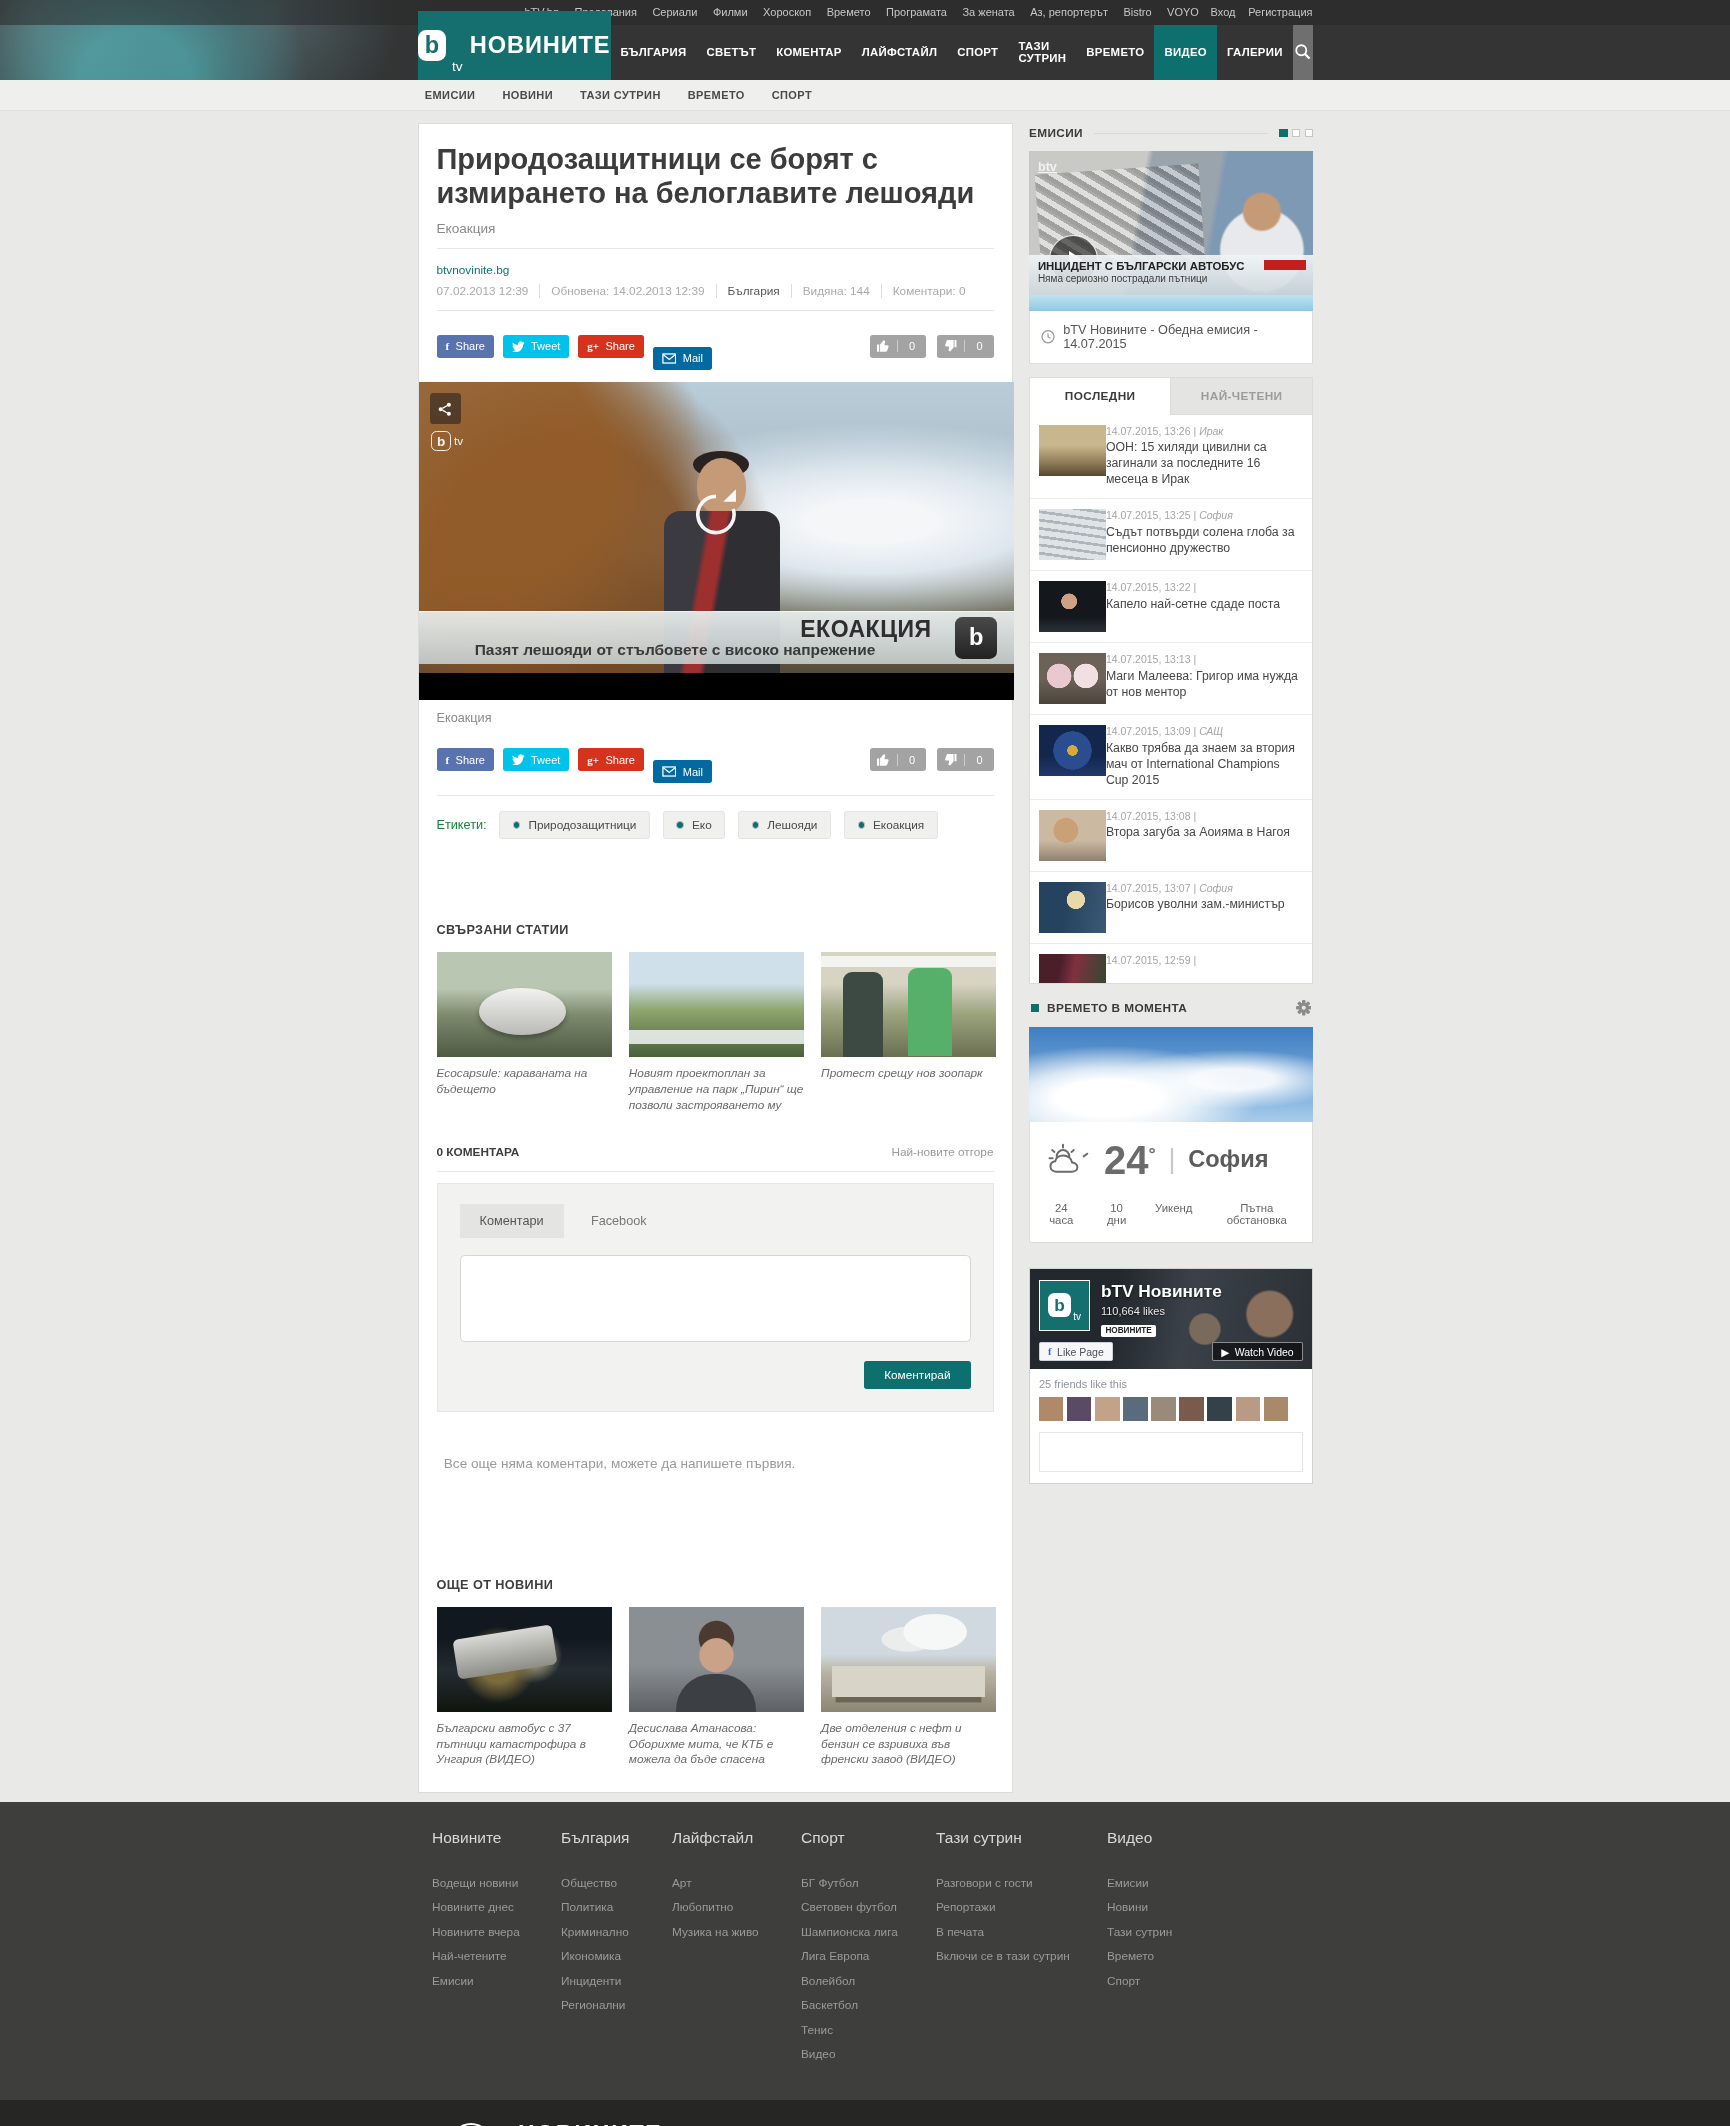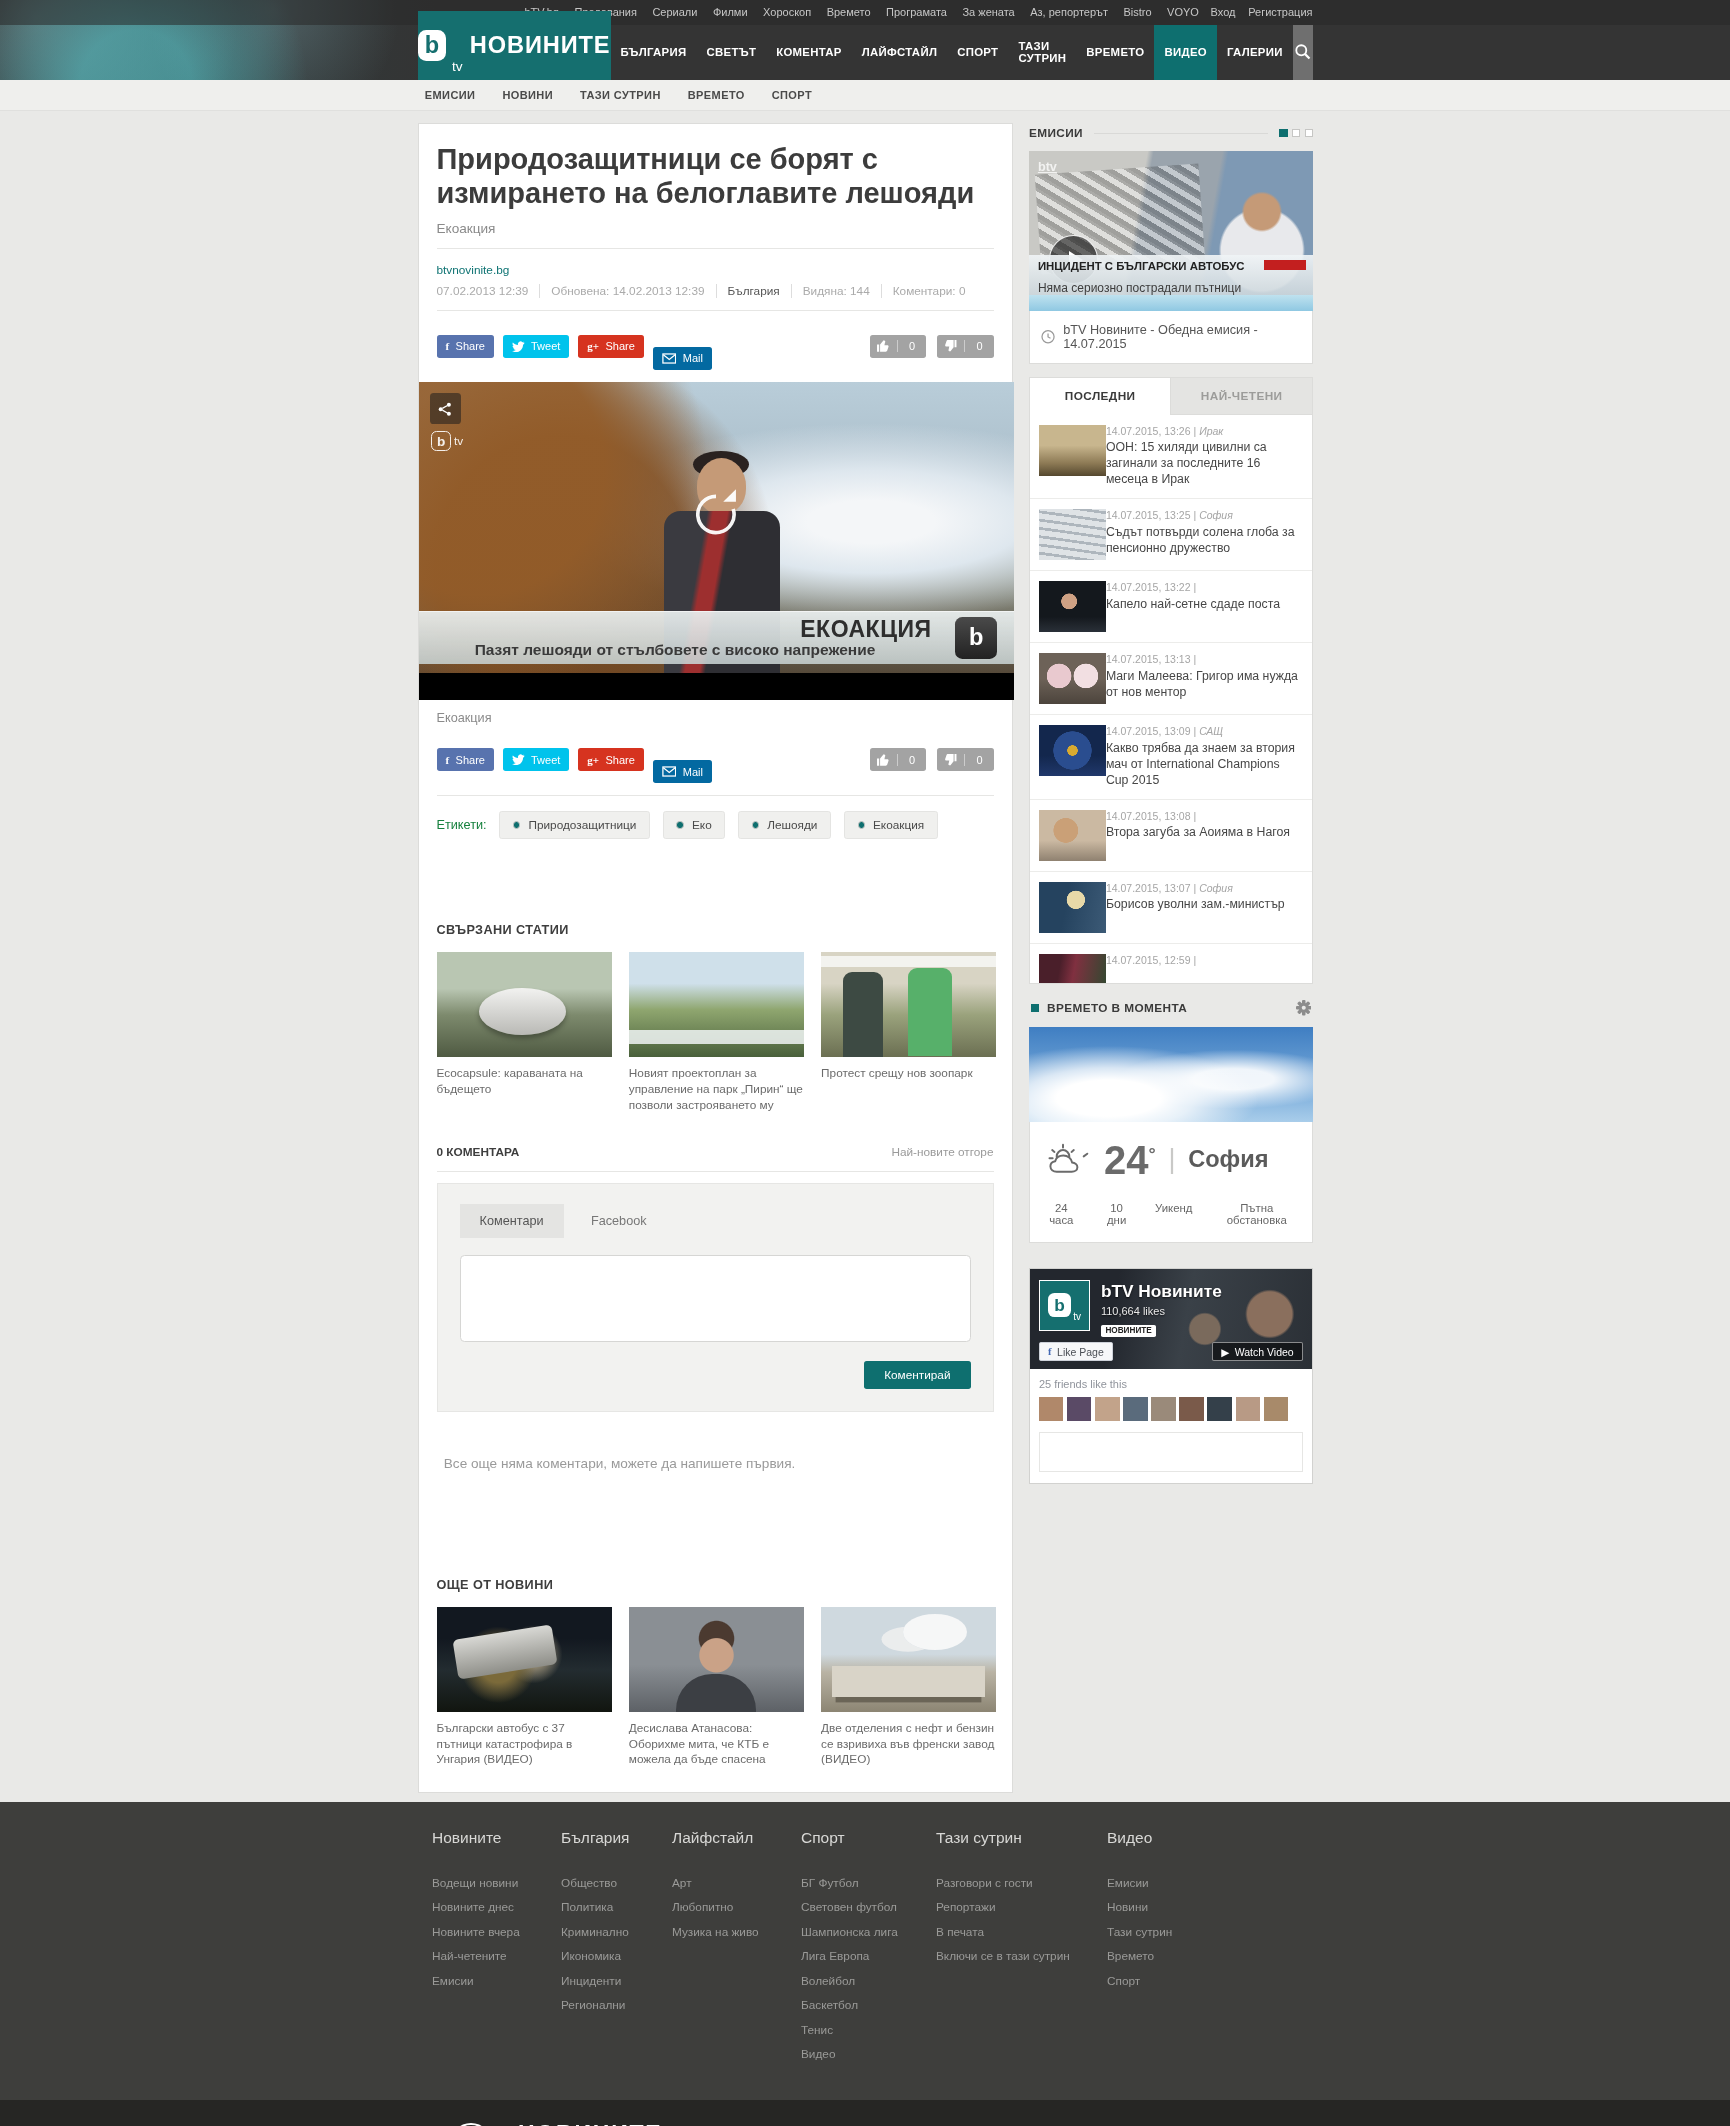--- a/index.html
+++ b/index.html
@@ -90,21 +90,21 @@
 
   
   .tags-row { display:flex; align-items:center; gap:12.7px; margin:14.5px 0 0; }
   .tags-label { color:#15803d; font-size:12.7px; }
   .tag { display:inline-flex; align-items:center; gap:8.2px; background:#f0f0ee; border:0.9px solid #e4e4e2; border-radius:2.7px; padding:6.4px 12.7px; font-size:11.8px; color:#4a4a4a; cursor:pointer; }
   .tag .dot { width:7.3px; height:7.3px; border-radius:50%; background:#0e6f6f; }
 
   
   .section-heading { font-size:12.7px; font-weight:700; color:#3e3e3e; letter-spacing:0.4px; }
   .cards { display:flex; gap:17.3px; margin-top:14.5px; }
-  .card { width:175px; cursor:pointer; }
+  .card { width:175px; cursor:pointer;font-style:italic; }
   .card .thumb { width:175px; height:105px; position:relative; overflow:hidden; }
   .card .cap { font-size:11.8px; color:#6b6b6b; line-height:1.35; margin-top:9px; }
   .thumb-eco { background:linear-gradient(180deg,#b9c6b2 0 35%,#7d8a6d 60%,#4f5a42 100%); }
   .thumb-eco .capsule { position:absolute; left:42px; top:36px; width:87px; height:47px; border-radius:50%; background:linear-gradient(180deg,#f2f2f0,#b9b9b5); box-shadow:0 3.6px 5.5px rgba(0,0,0,.3); }
   .thumb-pirin { background:linear-gradient(180deg,#cfe0ea 0 30%,#8fa66f 55%,#49603b 100%); }
   .thumb-pirin .strip { position:absolute; left:0; right:0; bottom:12.7px; height:14.5px; background:rgba(240,245,245,.85); }
   .thumb-zoo { background:linear-gradient(180deg,#d8d4c4 0 30%,#9aa27c 60%,#6b6f52 100%); }
   .thumb-zoo .p1 { position:absolute; left:22px; top:20px; width:40px; height:85px; border-radius:9px 9px 0 0; background:#3d4a43; }
   .thumb-zoo .p2 { position:absolute; left:87px; top:16.4px; width:44px; height:88px; border-radius:9px 9px 0 0; background:#57b06a; }
   .thumb-zoo .strip { position:absolute; left:0; right:0; top:3.6px; height:11px; background:rgba(250,250,250,.8); }
@@ -140,21 +140,21 @@
     background:
       radial-gradient(circle at 82% 38%, #c59a77 0 7%, transparent 8%),
       radial-gradient(circle at 82% 62%, #e8e9ec 0 16%, transparent 17%),
       linear-gradient(100deg, #c9c9c5 0 38%, #9aa4ad 40% 62%, #7e99b4 64% 100%); }
   .sb-video .shards { position:absolute; left:9px; top:18px; width:164px; height:100px;
     background:repeating-linear-gradient(35deg, rgba(255,255,255,.5) 0 5.5px, rgba(90,90,90,.35) 5.5px 8.2px, rgba(30,30,30,.3) 8.2px 12.7px); transform:rotate(-4deg); opacity:.8; }
   .sb-video .playbtn { position:absolute; left:20px; bottom:27px; width:49px; height:49px; border-radius:50%; background:rgba(20,20,20,.6); border:1.8px solid rgba(255,255,255,.9); display:flex; align-items:center; justify-content:center; }
   .sb-video .playbtn .tri { width:0; height:0; border-left:14.5px solid #fff; border-top:9px solid transparent; border-bottom:9px solid transparent; margin-left:4.5px; }
   .sb-lower { position:absolute; left:0; right:0; bottom:16.4px; height:40px; background:linear-gradient(180deg, rgba(240,244,246,.92), rgba(205,215,220,.9)); padding:4.5px 9px 0; }
   .sb-lt-title { font-size:11.4px; font-weight:700; color:#222; }
-  .sb-lt-sub { font-size:12px; color:#3d3d3d; margin-top:9px; }
+  .sb-lt-sub { font-size:10px; color:#3d3d3d; margin-top:1px; }
   .sb-live { position:absolute; right:7.3px; top:4.5px; width:42px; height:10px; background:#c31f1f; }
   .sb-skybar { position:absolute; left:0; right:0; bottom:0; height:16.4px; background:linear-gradient(180deg,#bfe2ef,#8fc8e2); }
   .sb-wm { position:absolute; left:9px; top:9px; color:rgba(255,255,255,.75); font-weight:700; font-size:12.7px;text-decoration:underline; }
   .sb-caption { background:#fff; border:0.9px solid #dcdcda; border-top:none; padding:11.8px 11px; display:flex; align-items:center; gap:8.2px; font-size:12.7px; color:#555; }
   .sb-tabs { display:flex; margin-top:12.7px; }
   .sb-tab { flex:1; height:38px; display:flex; align-items:center; justify-content:center; font-size:11.8px; font-weight:700; letter-spacing:0.4px; cursor:pointer; }
   .sb-tab.active { background:#fff; color:#3a3a3a; border:0.9px solid #dcdcda; border-bottom:none; }
   .sb-tab.inactive { background:#e4e4e2; color:#9c9c9a; border:0.9px solid #dcdcda; border-left:none; }
   .sb-list { background:#fff; border:0.9px solid #dcdcda; border-top:none; }
   .sb-item { display:flex; padding:10px 9px; border-top:0.9px solid #ececea; cursor:pointer; }

